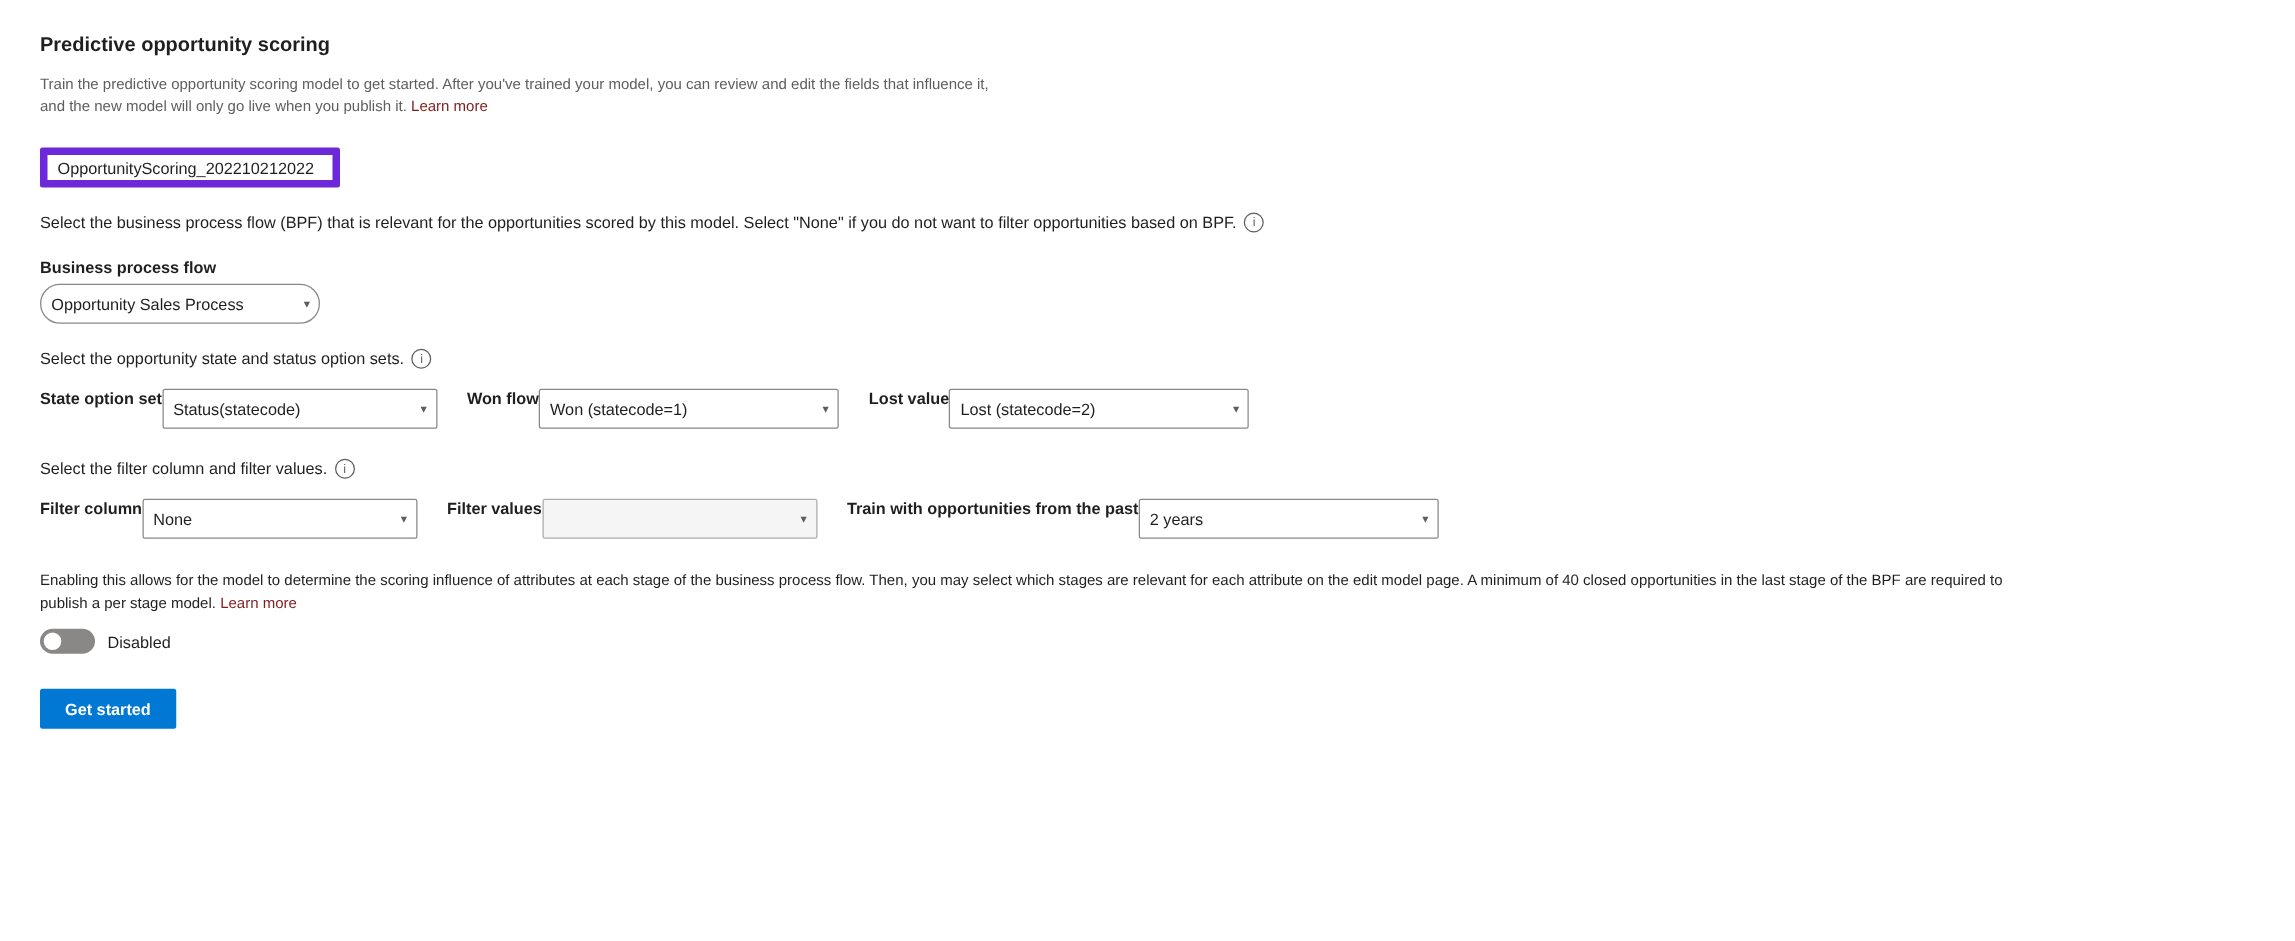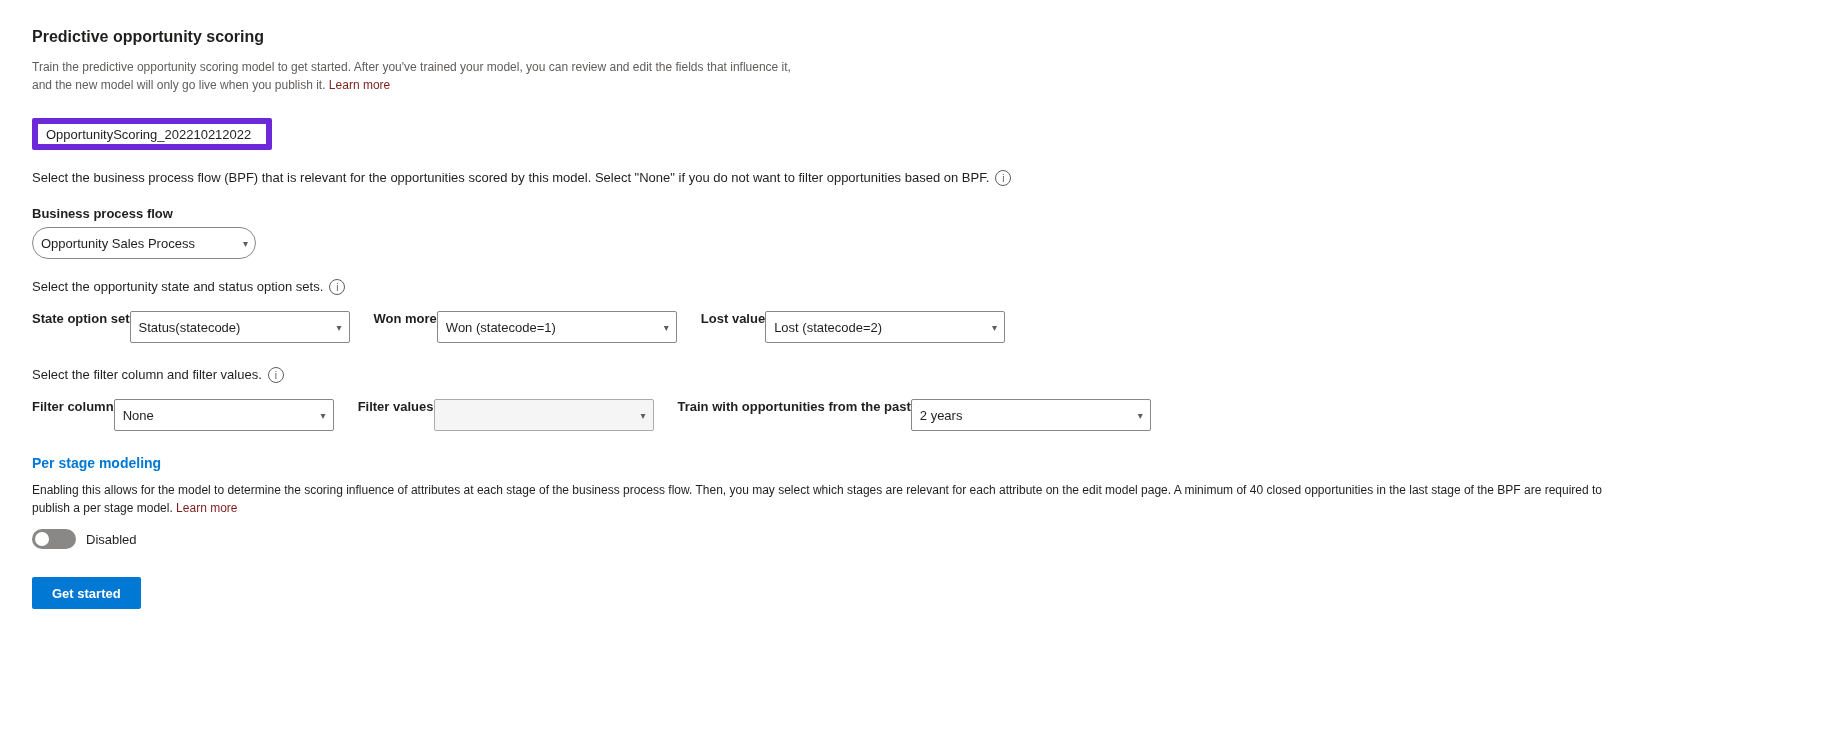--- a/index.html
+++ b/index.html
@@ -287,21 +287,21 @@
         <div class="field-label">State option set</div>
         <div class="select-wrapper">
           <select class="select-field state-select">
             <option>Status(statecode)</option>
           </select>
           <span class="chevron-down">▾</span>
         </div>
       </div>
 
       <div class="field-group">
-        <div class="field-label">Won more</div>
+        <div class="field-label">Won flow</div>
         <div class="select-wrapper">
           <select class="select-field won-select">
             <option>Won (statecode=1)</option>
           </select>
           <span class="chevron-down">▾</span>
         </div>
       </div>
 
       <div class="field-group">
         <div class="field-label">Lost value</div>
@@ -351,21 +351,20 @@
             <option>3 years</option>
             <option>5 years</option>
           </select>
           <span class="chevron-down">▾</span>
         </div>
       </div>
     </div>
   </div>
 
   <div class="form-section">
-    <div class="per-stage-title">Per stage modeling</div>
     <p class="per-stage-description">
       <span>Enabling this allows for the model to determine the scoring influence of attributes at each stage of the business process flow. Then, you may select which stages are relevant for each attribute on the edit model page. A minimum of 40 closed opportunities in the last stage of the BPF are required to publish a per stage model.</span>
       <a class="learn-more-link" href="#">Learn more</a>
     </p>
     <div class="toggle-row">
       <div class="toggle-switch">
         <div class="toggle-track"></div>
         <div class="toggle-thumb"></div>
       </div>
       <span class="toggle-label">Disabled</span>

